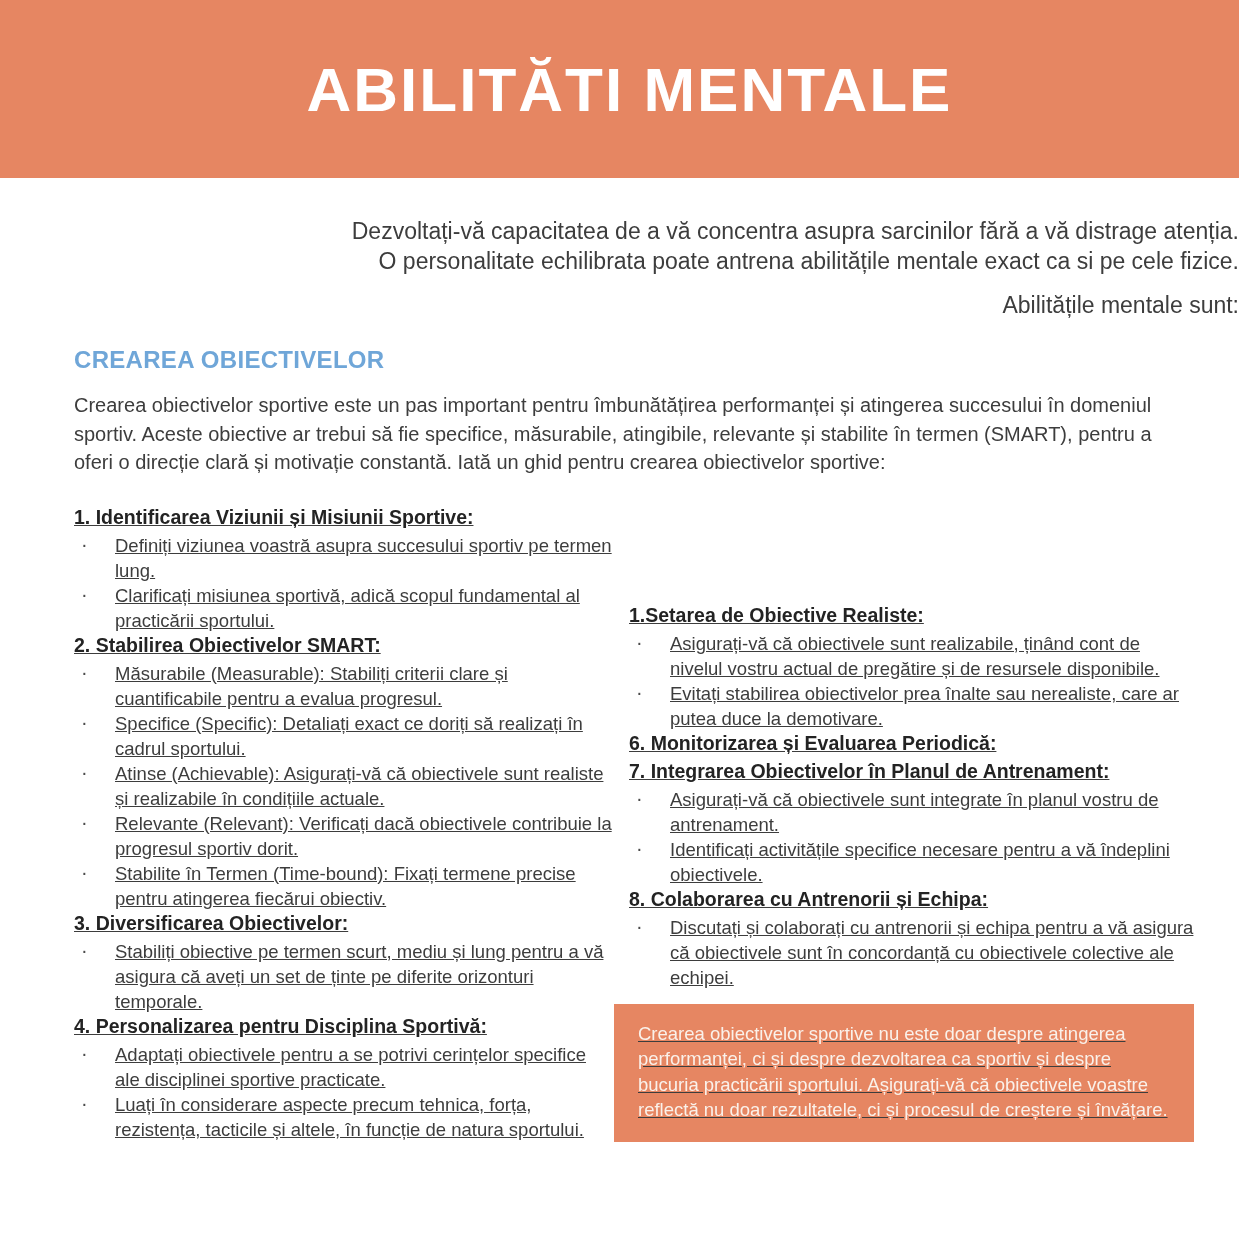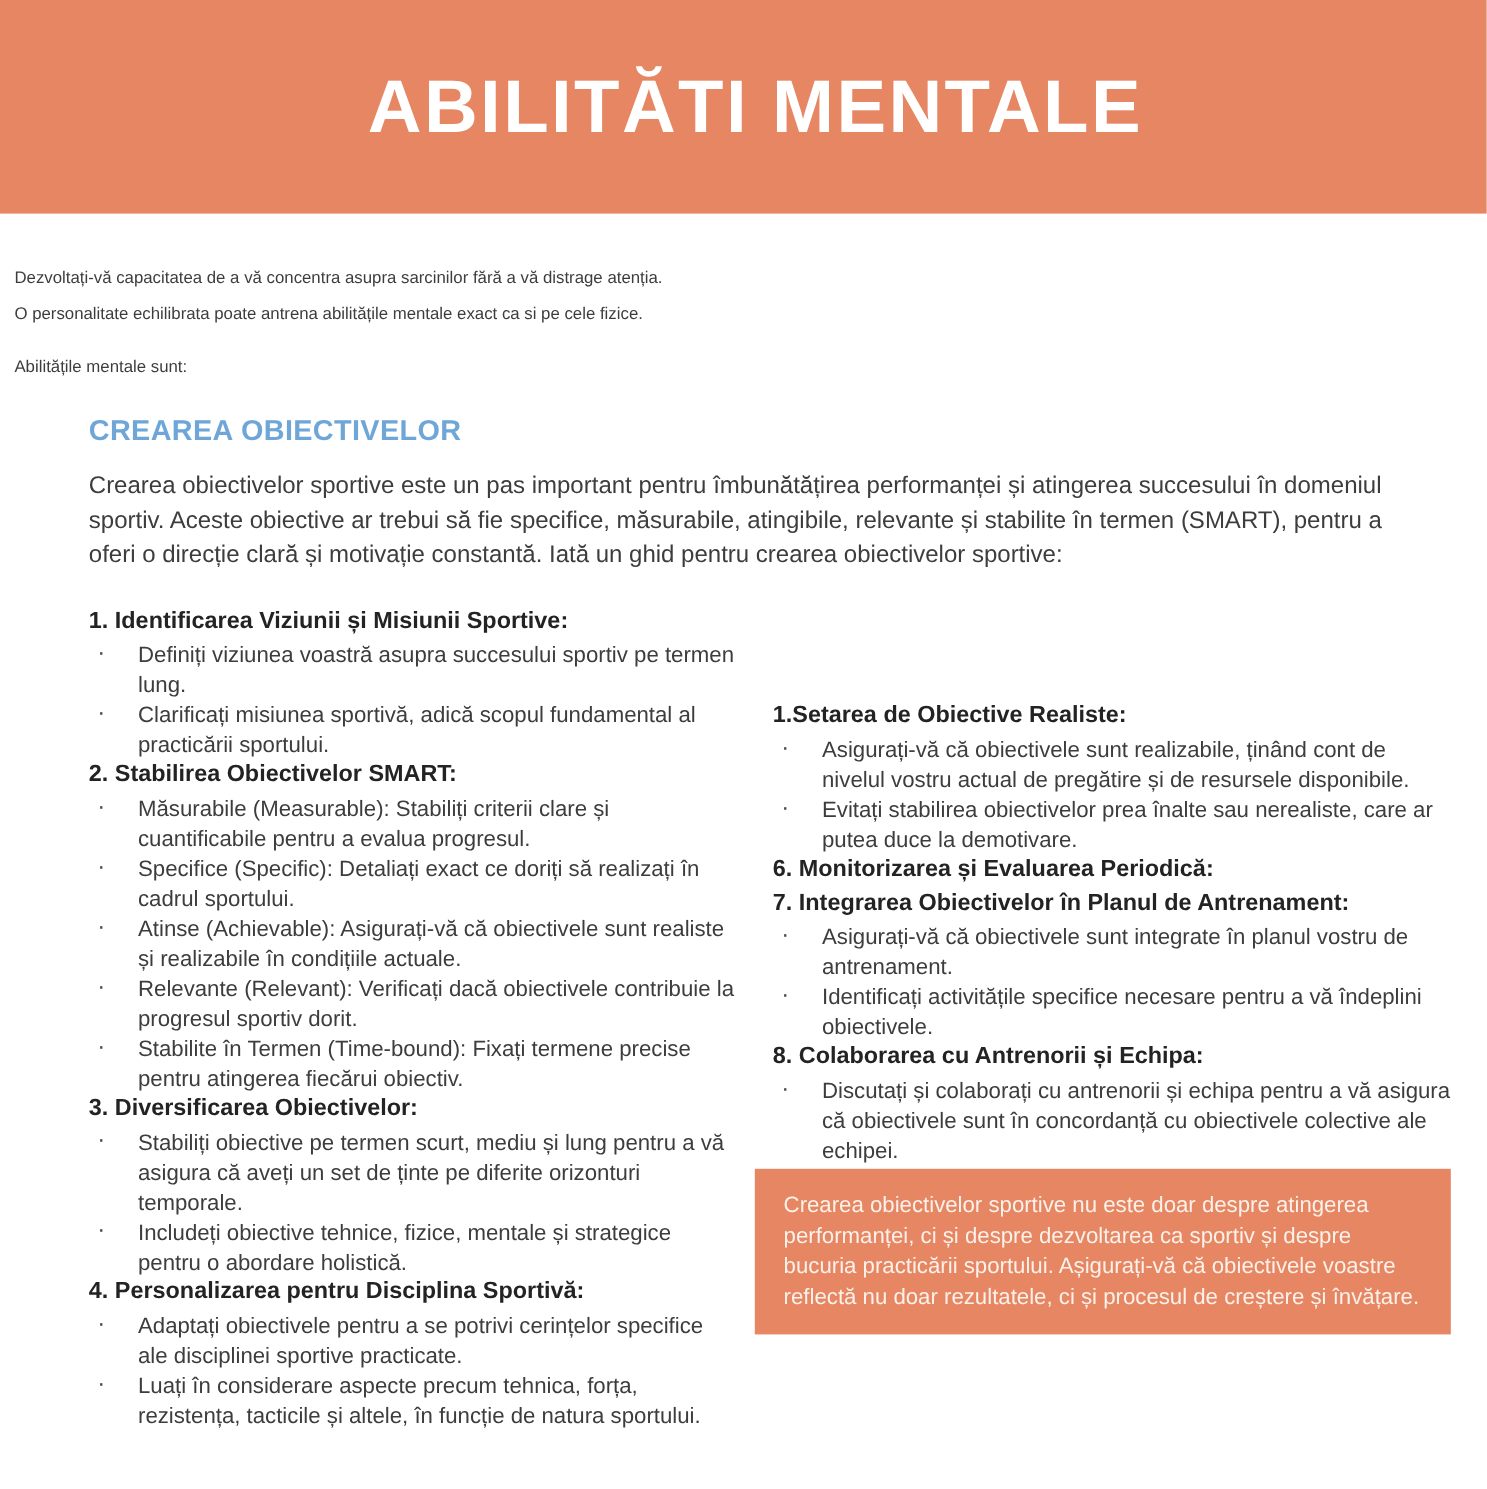--- a/index.html
+++ b/index.html
@@ -8,38 +8,38 @@
     --body-text:#3D3D3D;
     --callout-bg:#E68662;
     --callout-text:#FAF1EA;
   }
   *{margin:0;padding:0;box-sizing:border-box;}
   html,body{width:1239px;height:1241px;overflow:hidden;background:#ffffff;
     font-family:"Liberation Sans","DejaVu Sans",sans-serif;color:var(--body-text);}
   .banner{width:1239px;height:178px;background:var(--banner-bg);
     display:flex;align-items:center;justify-content:center;padding-left:20px;}
   .banner h1{color:#ffffff;font-size:62px;font-weight:bold;letter-spacing:2px;}
-  .intro{margin-top:38px;text-align:left;font-size:14px;line-height:30px;margin-left:12px;}
+  .intro{margin-top:38px;text-align:right;font-size:23px;line-height:30px;margin-left:12px;}
   .intro .sub{margin-top:14px;}
   .content{padding:0 34px 0 74px;}
   h2.goals-heading{color:var(--heading-blue);font-size:24px;font-weight:bold;
     letter-spacing:0.3px;margin-top:26px;}
   .lead{margin-top:17px;font-size:20px;line-height:28.5px;max-width:1115px;}
-  .columns{display:flex;margin-top:16px;gap:15px;align-items:center;}
+  .columns{display:flex;margin-top:16px;align-items:flex-end;text-decoration:underline;}
   .col-left{width:540px;flex:0 0 540px;}
   .col-right{width:580px;flex:0 0 580px;}
   .col-right .section{padding-left:15px;}
   .section{}
   .columns .section:first-child{margin-top:12px;}
   .section h3{font-size:19.5px;font-weight:bold;color:#232323;line-height:25px;margin-bottom:3px;}
   .section ul{list-style:none;}
   .section li{position:relative;padding-left:41px;font-size:18.5px;line-height:25px;}
   .section li::before{content:"\00B7";position:absolute;left:7px;top:-1px;
     font-size:20px;color:#4a4a4a;}
-  .callout{margin-top:3px;width:580px;background:var(--callout-bg);
+  .callout{margin-top:14px;width:580px;background:var(--callout-bg);
     color:var(--callout-text);padding:17px 22px 19px 24px;
     font-size:18.5px;line-height:25.5px;}
 </style>
 </head>
 <body>
 
 <header class="banner">
   <h1>ABILITĂTI MENTALE</h1>
 </header>
 
@@ -73,21 +73,20 @@
           <li>Atinse (Achievable): Asigurați-vă că obiectivele sunt realiste și realizabile în condițiile actuale.</li>
           <li>Relevante (Relevant): Verificați dacă obiectivele contribuie la progresul sportiv dorit.</li>
           <li>Stabilite în Termen (Time-bound): Fixați termene precise pentru atingerea fiecărui obiectiv.</li>
         </ul>
       </section>
 
       <section class="section">
         <h3>3. Diversificarea Obiectivelor:</h3>
         <ul>
           <li>Stabiliți obiective pe termen scurt, mediu și lung pentru a vă asigura că aveți un set de ținte pe diferite orizonturi temporale.</li>
-          <li>Includeți obiective tehnice, fizice, mentale și strategice pentru o abordare holistică.</li>
         </ul>
       </section>
 
       <section class="section">
         <h3>4. Personalizarea pentru Disciplina Sportivă:</h3>
         <ul>
           <li>Adaptați obiectivele pentru a se potrivi cerințelor specifice ale disciplinei sportive practicate.</li>
           <li>Luați în considerare aspecte precum tehnica, forța, rezistența, tacticile și altele, în funcție de natura sportului.</li>
         </ul>
       </section>

